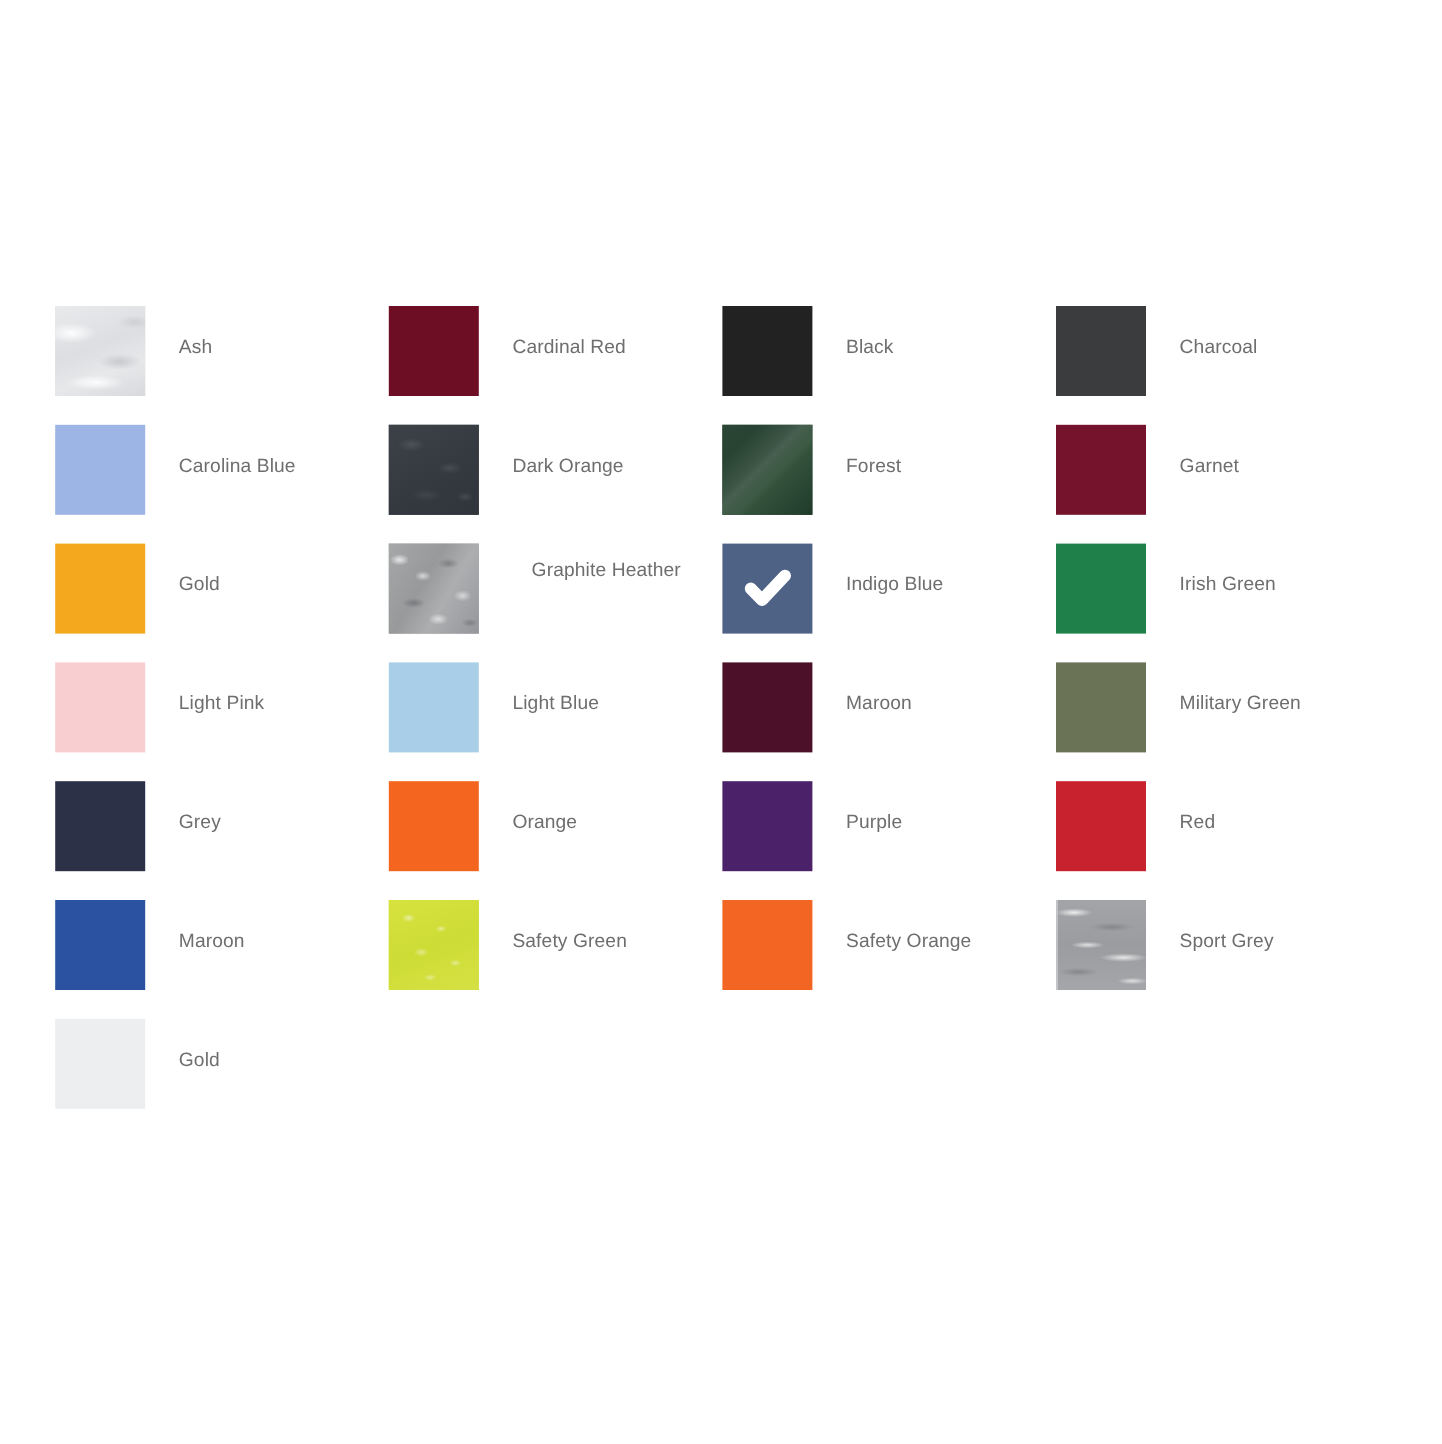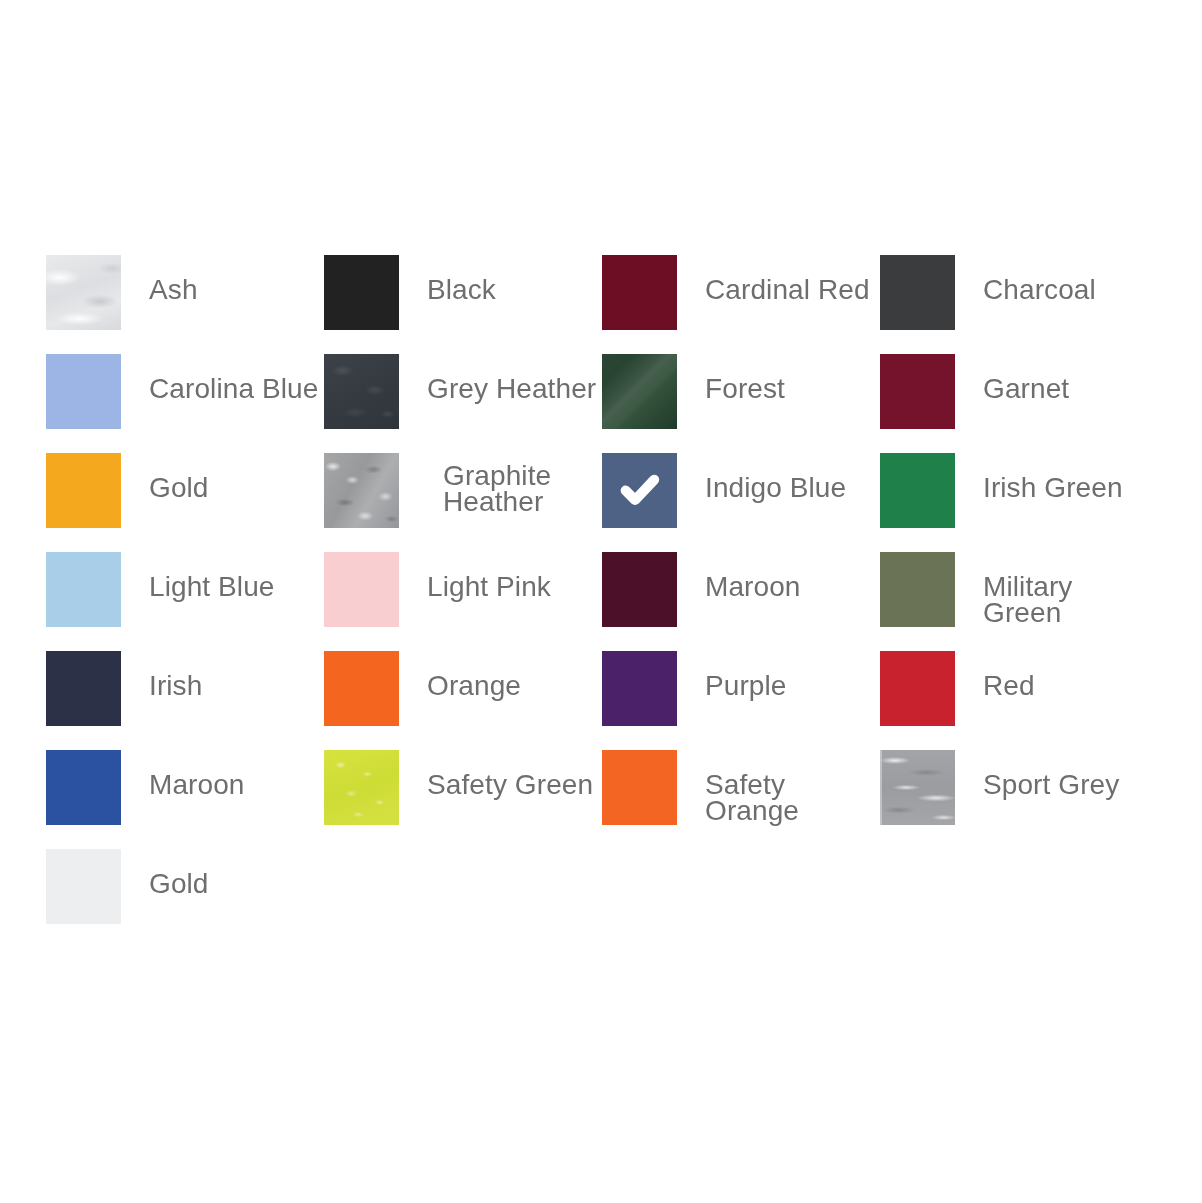--- a/index.html
+++ b/index.html
@@ -37,21 +37,21 @@
     position: relative;
     width: 75px;
     height: 75px;
     flex: 0 0 75px;
     overflow: hidden;
     background-repeat: no-repeat;
     background-size: cover;
   }
 
   .swatch-label {
-    font-size: 28px;
+    font-size: 16px;
     line-height: 26px;
     color: #6e6e6e;
     padding-left: 28px;
     padding-top: 22px;
     letter-spacing: 0.1px;
     max-width: 170px;
     word-wrap: break-word;
   }
   .swatch-option.two-line .swatch-label {
     padding-top: 10px;
@@ -127,38 +127,38 @@
 </style>
 </head>
 <body>
 
 <div id="swatch-grid">
     <div class="swatch-option">
       <div class="swatch-chip tex-ash" style="background-color: rgb(223, 225, 227);"></div>
       <div class="swatch-label">Ash</div>
     </div>
     <div class="swatch-option">
+      <div class="swatch-chip tex-flat" style="background-color: rgb(109, 14, 37);"></div>
+      <div class="swatch-label">Cardinal Red</div>
+    </div>
+    <div class="swatch-option">
       <div class="swatch-chip tex-flat" style="background-color: rgb(34, 34, 34);"></div>
       <div class="swatch-label">Black</div>
     </div>
     <div class="swatch-option">
-      <div class="swatch-chip tex-flat" style="background-color: rgb(109, 14, 37);"></div>
-      <div class="swatch-label">Cardinal Red</div>
-    </div>
-    <div class="swatch-option">
       <div class="swatch-chip tex-flat" style="background-color: rgb(58, 60, 61);"></div>
       <div class="swatch-label">Charcoal</div>
     </div>
     <div class="swatch-option">
       <div class="swatch-chip tex-flat" style="background-color: rgb(156, 181, 228);"></div>
       <div class="swatch-label">Carolina Blue</div>
     </div>
     <div class="swatch-option">
       <div class="swatch-chip tex-darkheather" style="background-color: rgb(56, 62, 67);"></div>
-      <div class="swatch-label">Grey Heather</div>
+      <div class="swatch-label">Dark Orange</div>
     </div>
     <div class="swatch-option">
       <div class="swatch-chip tex-forest" style="background-color: rgb(39, 67, 47);"></div>
       <div class="swatch-label">Forest</div>
     </div>
     <div class="swatch-option">
       <div class="swatch-chip tex-flat" style="background-color: rgb(118, 19, 44);"></div>
       <div class="swatch-label">Garnet</div>
     </div>
     <div class="swatch-option">
@@ -175,38 +175,38 @@
           <path d="M4.5 12.2 L9.4 17.2 L19.4 6.6" fill="none" stroke="#ffffff" stroke-width="5.2" stroke-linecap="round" stroke-linejoin="round"></path>
         </svg>
       </div>
       <div class="swatch-label">Indigo Blue</div>
     </div>
     <div class="swatch-option">
       <div class="swatch-chip tex-flat" style="background-color: rgb(31, 129, 73);"></div>
       <div class="swatch-label">Irish Green</div>
     </div>
     <div class="swatch-option">
+      <div class="swatch-chip tex-flat" style="background-color: rgb(249, 206, 208);"></div>
+      <div class="swatch-label">Light Pink</div>
+    </div>
+    <div class="swatch-option">
       <div class="swatch-chip tex-flat" style="background-color: rgb(169, 207, 232);"></div>
       <div class="swatch-label">Light Blue</div>
     </div>
     <div class="swatch-option">
-      <div class="swatch-chip tex-flat" style="background-color: rgb(249, 206, 208);"></div>
-      <div class="swatch-label">Light Pink</div>
-    </div>
-    <div class="swatch-option">
       <div class="swatch-chip tex-flat" style="background-color: rgb(76, 17, 40);"></div>
       <div class="swatch-label">Maroon</div>
     </div>
     <div class="swatch-option">
       <div class="swatch-chip tex-flat" style="background-color: rgb(106, 115, 86);"></div>
       <div class="swatch-label">Military Green</div>
     </div>
     <div class="swatch-option">
       <div class="swatch-chip tex-flat" style="background-color: rgb(44, 49, 71);"></div>
-      <div class="swatch-label">Irish</div>
+      <div class="swatch-label">Grey</div>
     </div>
     <div class="swatch-option">
       <div class="swatch-chip tex-flat" style="background-color: rgb(244, 101, 31);"></div>
       <div class="swatch-label">Orange</div>
     </div>
     <div class="swatch-option">
       <div class="swatch-chip tex-flat" style="background-color: rgb(75, 34, 105);"></div>
       <div class="swatch-label">Purple</div>
     </div>
     <div class="swatch-option">

